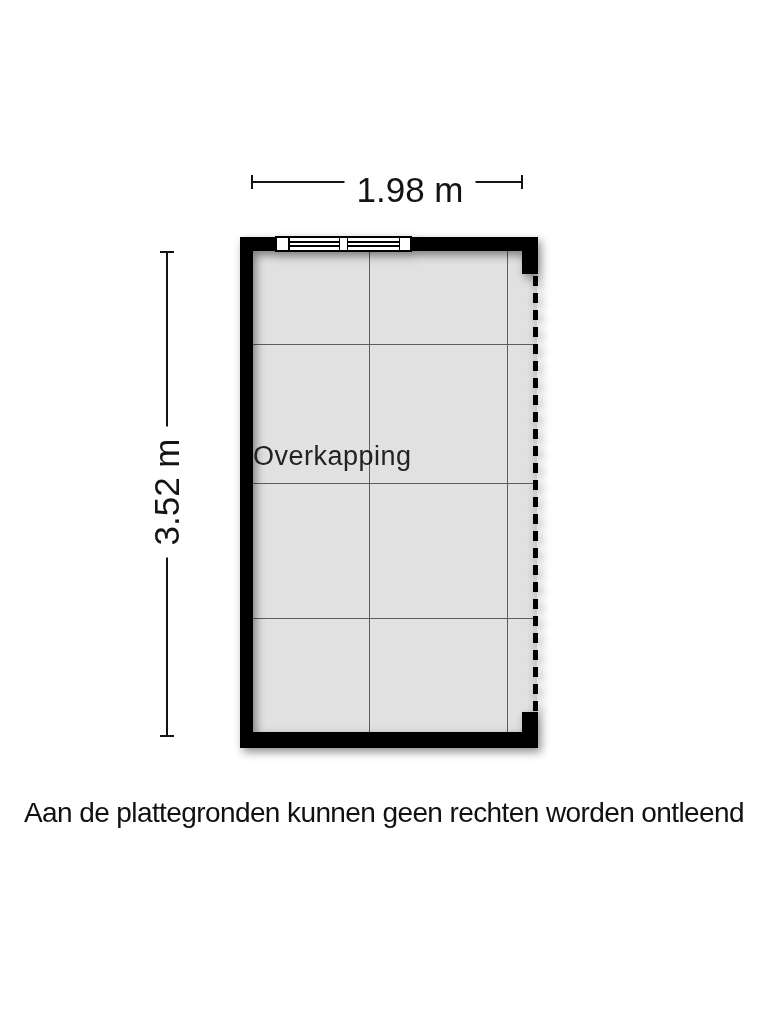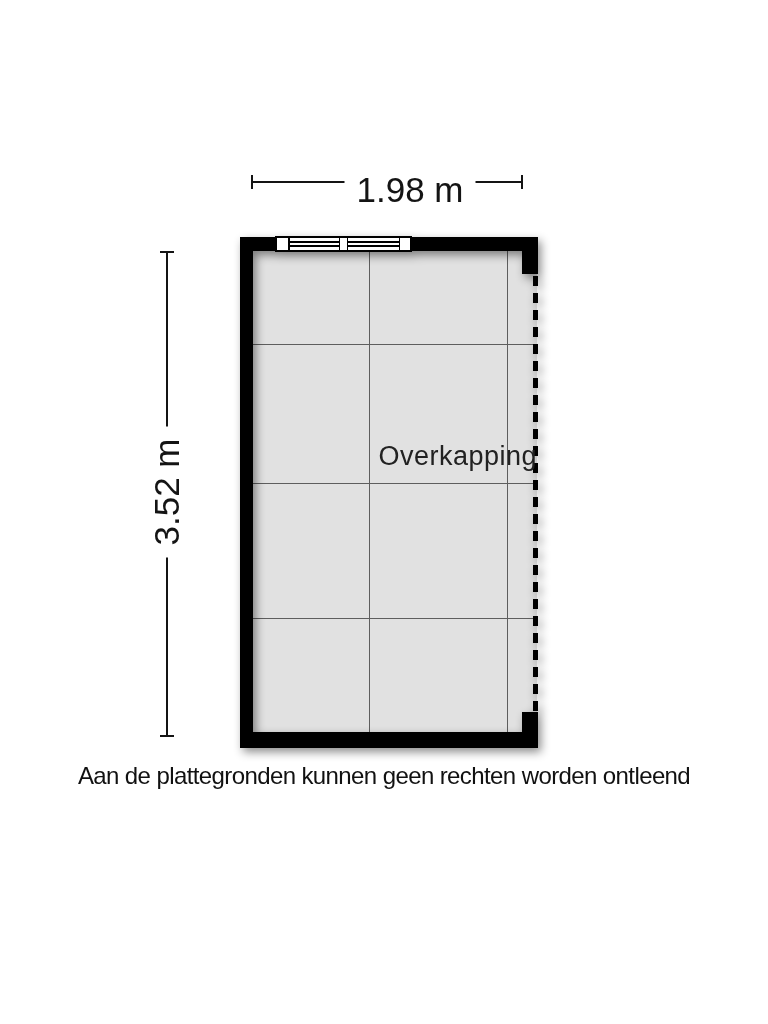--- a/index.html
+++ b/index.html
@@ -58,24 +58,24 @@
   .window .postline{position:absolute;top:0;bottom:0;width:1.5px;background:#000;}
   .window .postline.pl{left:11px;}
   .window .postline.pr{right:10px;}
   .window .divider{
     position:absolute;left:62px;top:0;bottom:0;width:9px;background:#fff;
     box-sizing:border-box;border-left:1.5px solid #000;border-right:1.5px solid #000;
   }
   
   .room-label{
     position:absolute;left:253px;top:441px;width:284px;height:30px;line-height:30px;
-    text-align:right;font-size:27px;color:#222;letter-spacing:0.5px;
+    text-align:left;font-size:27px;color:#222;letter-spacing:0.5px;
   }
   .footer{position:absolute;left:0;width:768px;text-align:center;color:#111;}
-  .footer.l1{top:761px;font-size:24px;line-height:30px;letter-spacing:-0.6px;}
+  .footer.l1{top:798px;font-size:28px;line-height:30px;letter-spacing:-0.6px;}
   .footer.l2{top:828px;font-size:28px;line-height:30px;letter-spacing:-0.4px;}
 </style>
 </head>
 <body>
 
 <div class="canvas">
 
   <div>
     <div class="dimline dim-top-line"></div>
     <div class="dimline dim-top-tick t-left"></div>

